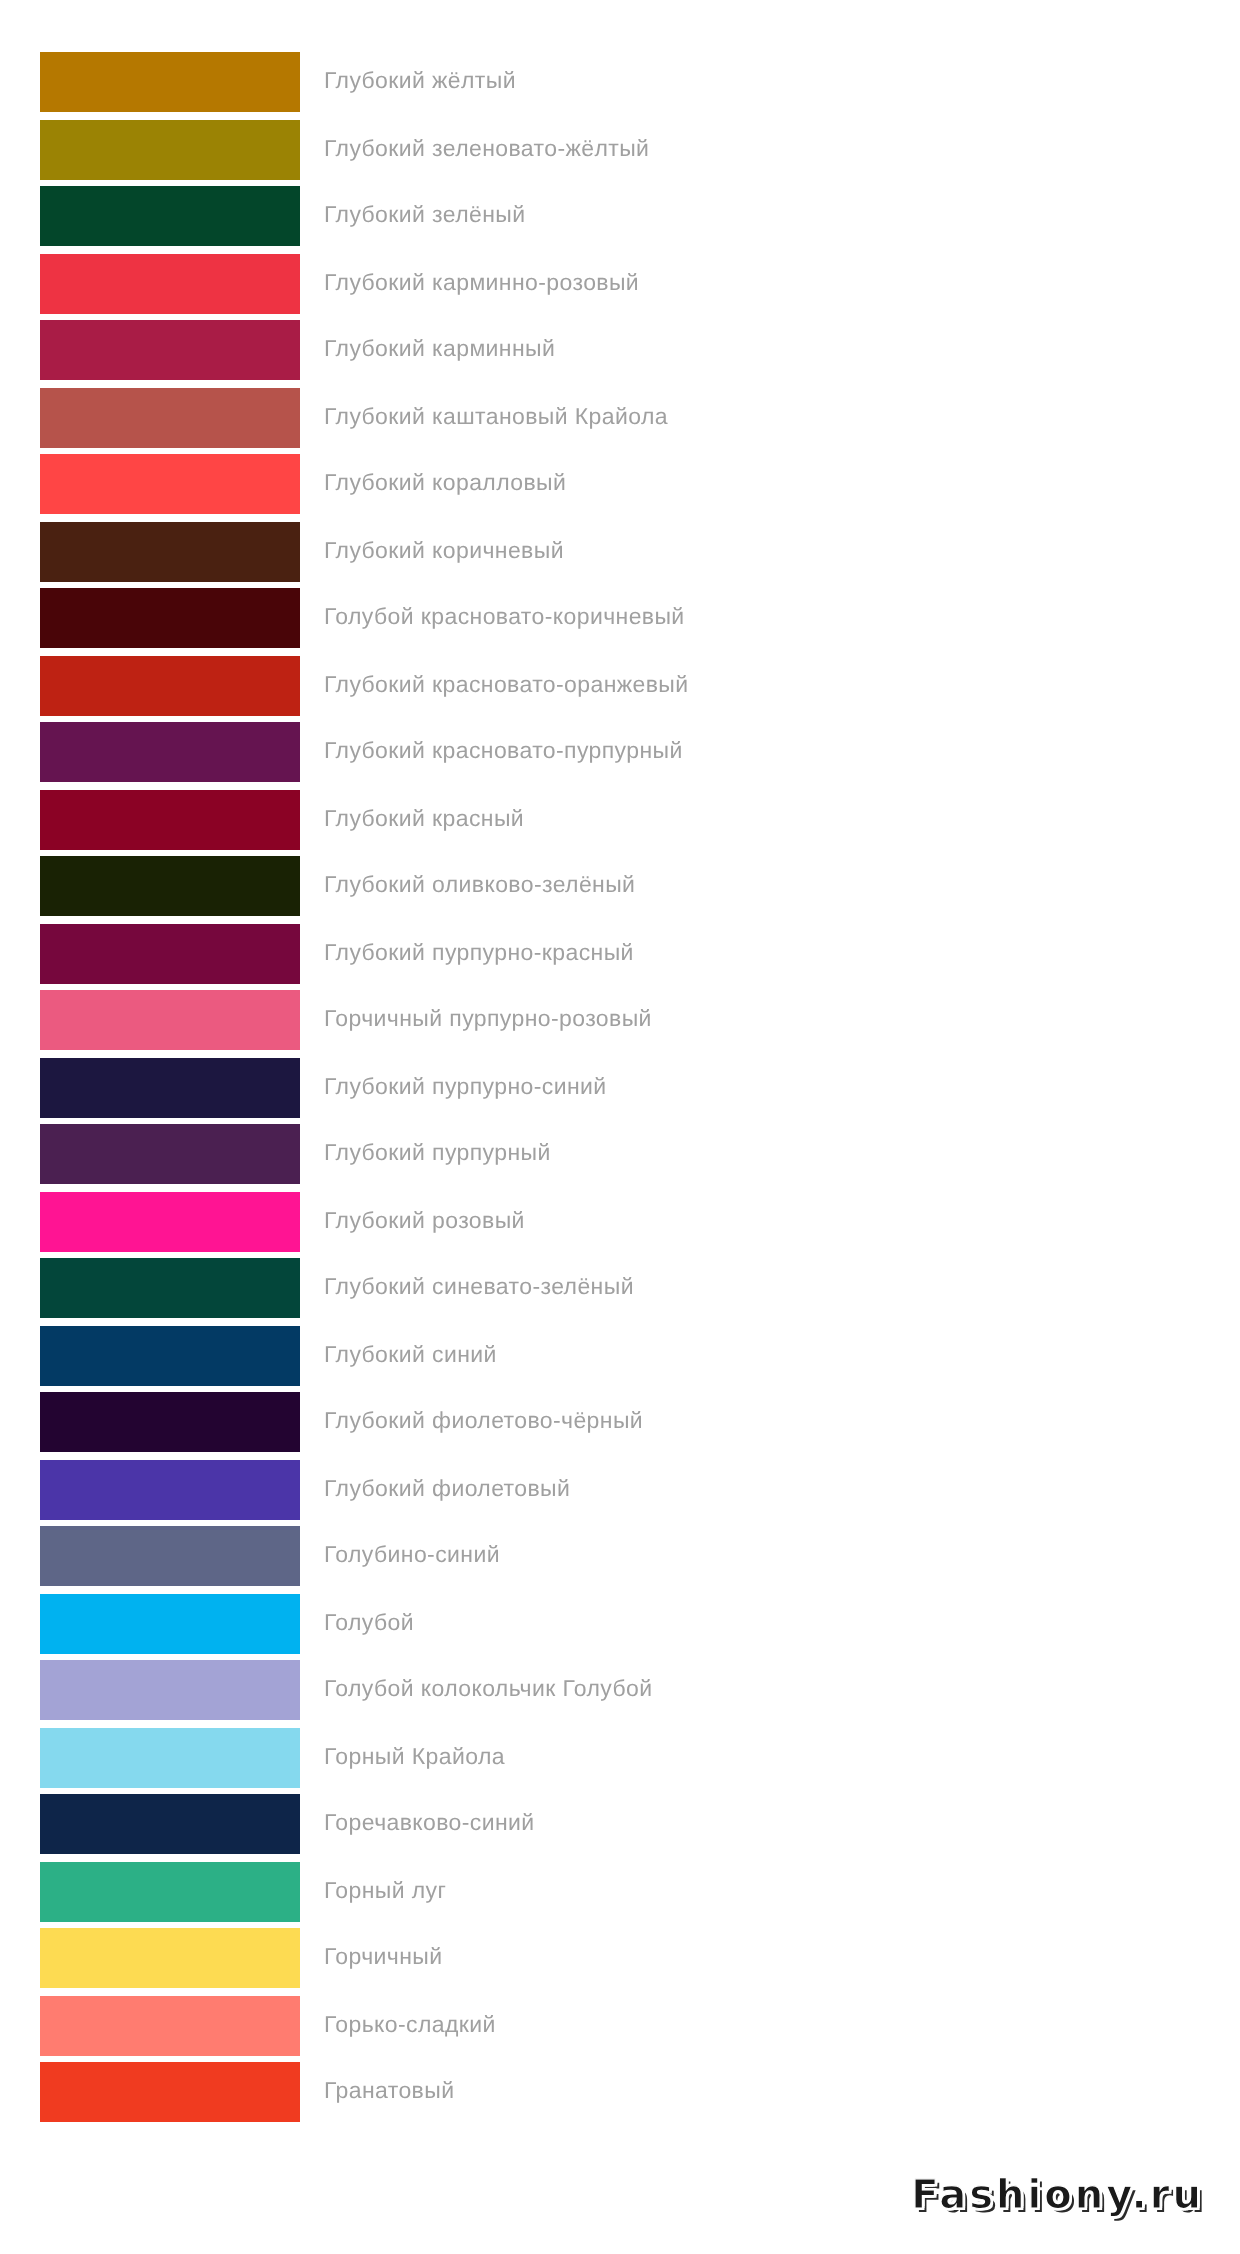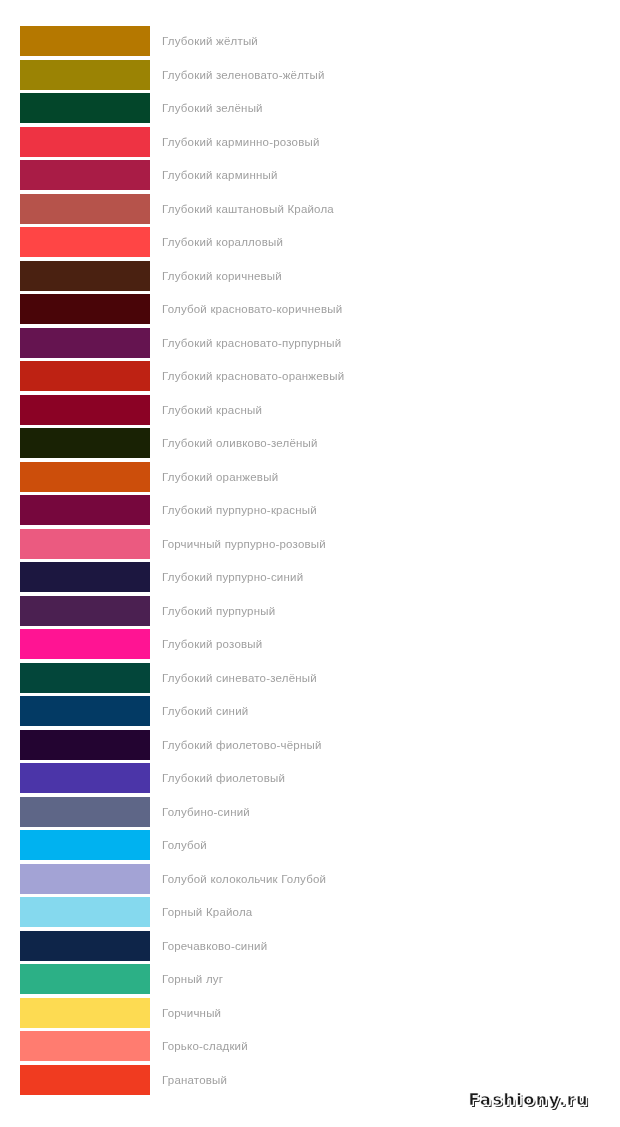--- a/index.html
+++ b/index.html
@@ -39,24 +39,24 @@
     margin-left: 12px;
     font-size: 11.5px;
     line-height: 14px;
     color: #a0a0a0;
     letter-spacing: 0.2px;
     white-space: nowrap;
     font-family: "Liberation Sans", "DejaVu Sans", sans-serif;
   }
   #watermark {
     position: absolute;
-    right: 31px;
+    right: 18px;
     bottom: 18px;
     font-family: "DejaVu Sans", sans-serif;
-    font-size: 16px;
+    font-size: 20px;
     font-weight: bold;
     letter-spacing: 1.5px;
     color: #1a1a1a;
     -webkit-text-stroke: 0.6px #ffffff;
     text-shadow:
       1px 0 0 #fff, -1px 0 0 #fff, 0 1px 0 #fff, 0 -1px 0 #fff,
       1px 1px 0 #fff, -1px -1px 0 #fff, 1px -1px 0 #fff, -1px 1px 0 #fff,
       2px 2px 0 #2b2b2b;
   }
 </style>
@@ -94,38 +94,34 @@
     </div>
     <div class="swatch-row">
       <div class="swatch-chip" style="background-color: rgb(74, 33, 17);"></div>
       <div class="swatch-label">Глубокий коричневый</div>
     </div>
     <div class="swatch-row">
       <div class="swatch-chip" style="background-color: rgb(73, 5, 8);"></div>
       <div class="swatch-label">Голубой красновато-коричневый</div>
     </div>
     <div class="swatch-row">
+      <div class="swatch-chip" style="background-color: rgb(190, 34, 19);"></div>
+      <div class="swatch-label">Глубокий красновато-оранжевый</div>
+    </div>
+    <div class="swatch-row">
       <div class="swatch-chip" style="background-color: rgb(101, 20, 80);"></div>
       <div class="swatch-label">Глубокий красновато-пурпурный</div>
-    </div>
-    <div class="swatch-row">
-      <div class="swatch-chip" style="background-color: rgb(190, 34, 19);"></div>
-      <div class="swatch-label">Глубокий красновато-оранжевый</div>
     </div>
     <div class="swatch-row">
       <div class="swatch-chip" style="background-color: rgb(139, 2, 37);"></div>
       <div class="swatch-label">Глубокий красный</div>
     </div>
     <div class="swatch-row">
       <div class="swatch-chip" style="background-color: rgb(25, 34, 4);"></div>
       <div class="swatch-label">Глубокий оливково-зелёный</div>
-    </div>
-    <div class="swatch-row">
-      <div class="swatch-chip" style="background-color: rgb(204, 78, 11);"></div>
-      <div class="swatch-label">Глубокий оранжевый</div>
     </div>
     <div class="swatch-row">
       <div class="swatch-chip" style="background-color: rgb(118, 7, 61);"></div>
       <div class="swatch-label">Глубокий пурпурно-красный</div>
     </div>
     <div class="swatch-row">
       <div class="swatch-chip" style="background-color: rgb(235, 90, 128);"></div>
       <div class="swatch-label">Горчичный пурпурно-розовый</div>
     </div>
     <div class="swatch-row">

